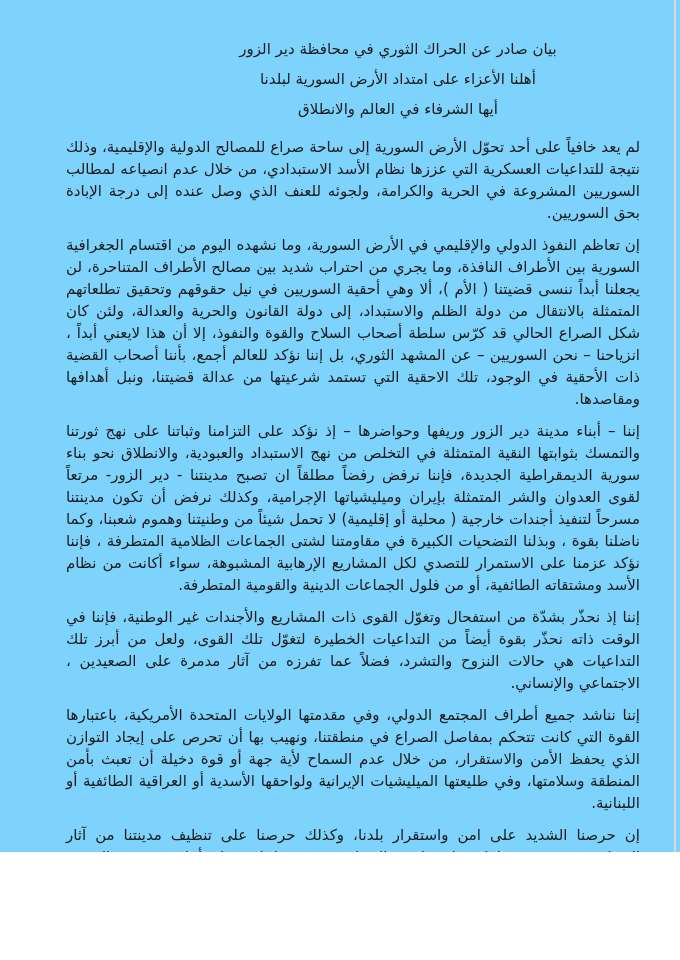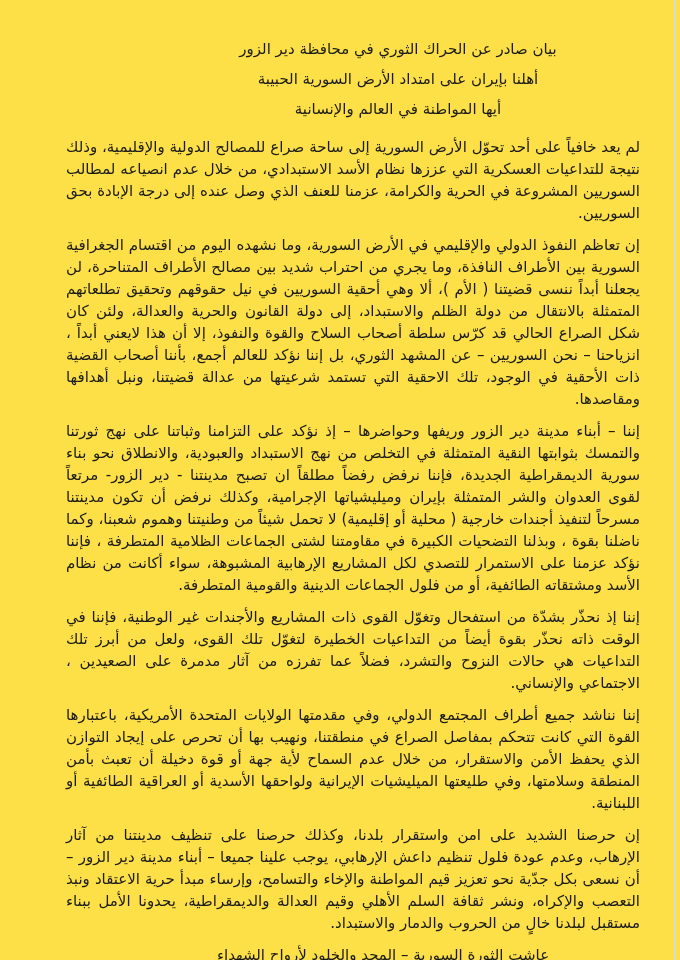--- a/index.html
+++ b/index.html
@@ -3,22 +3,22 @@
 <meta charset="utf-8">
 <style>
   html, body {
     margin: 0;
     padding: 0;
     background: #ffffff;
   }
   .page {
     position: relative;
     width: 680px;
-    height: 960px;
-    background: #fde047;
+    height: 852px;
+    background: #7dd3fc;
     overflow: hidden;
     direction: rtl;
     font-family: "DejaVu Sans", sans-serif;
     color: #1b1b1b;
   }
   .page-edge {
     position: absolute;
     top: 0;
     right: 4px;
     width: 2px;
@@ -53,25 +53,25 @@
 </head>
 <body>
 
 <div class="page">
   <div class="page-edge"></div>
 
   <div class="content">
 
     <div class="heading-block">
       <div>بيان صادر عن الحراك الثوري في محافظة دير الزور</div>
-      <div>أهلنا بإيران على امتداد الأرض السورية الحبيبة</div>
-      <div>أيها المواطنة في العالم والإنسانية</div>
+      <div>أهلنا الأعزاء على امتداد الأرض السورية لبلدنا</div>
+      <div>أيها الشرفاء في العالم والانطلاق</div>
     </div>
 
-    <p class="para">لم يعد خافياً على أحد تحوّل الأرض السورية إلى ساحة صراع للمصالح الدولية والإقليمية، وذلك نتيجة للتداعيات العسكرية التي عززها نظام الأسد الاستبدادي، من خلال عدم انصياعه لمطالب السوريين المشروعة في الحرية والكرامة، عزمنا للعنف الذي وصل عنده إلى درجة الإبادة بحق السوريين.</p>
+    <p class="para">لم يعد خافياً على أحد تحوّل الأرض السورية إلى ساحة صراع للمصالح الدولية والإقليمية، وذلك نتيجة للتداعيات العسكرية التي عززها نظام الأسد الاستبدادي، من خلال عدم انصياعه لمطالب السوريين المشروعة في الحرية والكرامة، ولجوئه للعنف الذي وصل عنده إلى درجة الإبادة بحق السوريين.</p>
 
     <p class="para">إن تعاظم النفوذ الدولي والإقليمي في الأرض السورية، وما نشهده اليوم من اقتسام الجغرافية السورية بين الأطراف النافذة، وما يجري من احتراب شديد بين مصالح الأطراف المتناحرة، لن يجعلنا أبداً ننسى قضيتنا ( الأم )، ألا وهي أحقية السوريين في نيل حقوقهم وتحقيق تطلعاتهم المتمثلة بالانتقال من دولة الظلم والاستبداد، إلى دولة القانون والحرية والعدالة، ولئن كان شكل الصراع الحالي قد كرّس سلطة أصحاب السلاح والقوة والنفوذ، إلا أن هذا لايعني أبداً ، انزياحنا – نحن السوريين – عن المشهد الثوري، بل إننا نؤكد للعالم أجمع، بأننا أصحاب القضية ذات الأحقية في الوجود، تلك الاحقية التي تستمد شرعيتها من عدالة قضيتنا، ونبل أهدافها ومقاصدها.</p>
 
     <p class="para">إننا – أبناء مدينة دير الزور وريفها وحواضرها – إذ نؤكد على التزامنا وثباتنا على نهج ثورتنا والتمسك بثوابتها النقية المتمثلة في التخلص من نهج الاستبداد والعبودية، والانطلاق نحو بناء سورية الديمقراطية الجديدة، فإننا نرفض رفضاً مطلقاً ان تصبح مدينتنا - دير الزور-  مرتعاً لقوى العدوان والشر المتمثلة بإيران وميليشياتها الإجرامية، وكذلك نرفض أن تكون مدينتنا مسرحاً لتنفيذ أجندات خارجية ( محلية أو إقليمية) لا تحمل شيئاً من وطنيتنا وهموم شعبنا، وكما ناضلنا بقوة ، وبذلنا التضحيات الكبيرة في مقاومتنا لشتى الجماعات الظلامية المتطرفة ، فإننا نؤكد عزمنا على الاستمرار للتصدي لكل المشاريع الإرهابية المشبوهة، سواء أكانت من نظام الأسد ومشتقاته الطائفية، أو من فلول الجماعات الدينية والقومية المتطرفة.</p>
 
     <p class="para">إننا إذ نحذّر بشدّة من استفحال وتغوّل القوى ذات المشاريع والأجندات غير الوطنية، فإننا في الوقت ذاته نحذّر بقوة أيضاً من التداعيات الخطيرة لتغوّل تلك القوى، ولعل من أبرز تلك التداعيات هي حالات النزوح والتشرد، فضلاً عما تفرزه من آثار مدمرة على الصعيدين ، الاجتماعي والإنساني.</p>
 
     <p class="para">إننا نناشد جميع أطراف المجتمع الدولي، وفي مقدمتها الولايات المتحدة الأمريكية، باعتبارها القوة التي كانت تتحكم بمفاصل الصراع في منطقتنا، ونهيب بها أن تحرص على إيجاد التوازن الذي يحفظ الأمن والاستقرار، من خلال عدم السماح لأية جهة أو قوة دخيلة أن تعبث بأمن المنطقة وسلامتها، وفي طليعتها الميليشيات الإيرانية ولواحقها الأسدية أو العراقية الطائفية أو اللبنانية.</p>
 
     <p class="para">إن حرصنا الشديد على امن واستقرار بلدنا، وكذلك حرصنا على تنظيف مدينتنا من آثار الإرهاب، وعدم عودة فلول تنظيم داعش الإرهابي، يوجب علينا جميعا – أبناء مدينة دير الزور – أن نسعى بكل جدّية نحو تعزيز قيم المواطنة والإخاء والتسامح، وإرساء مبدأ حرية الاعتقاد ونبذ التعصب والإكراه، ونشر ثقافة السلم الأهلي وقيم العدالة والديمقراطية، يحدونا الأمل ببناء مستقبل لبلدنا خالٍ من الحروب والدمار والاستبداد.</p>

